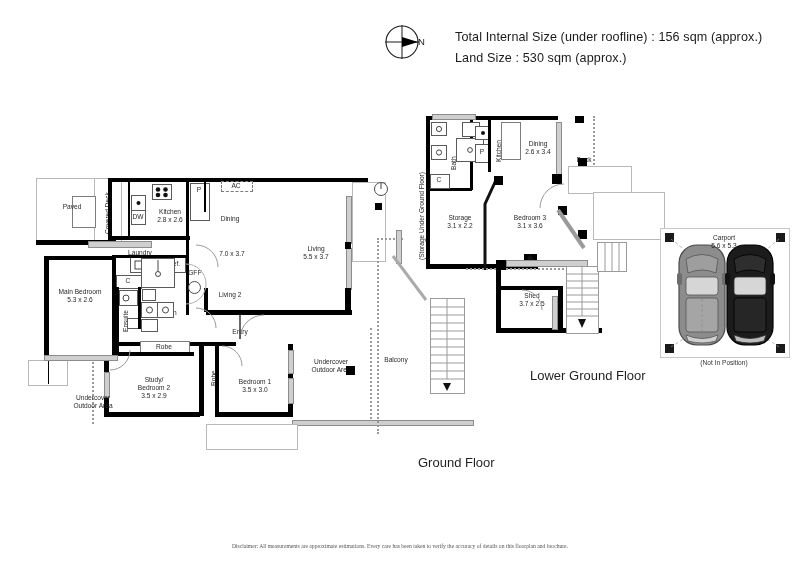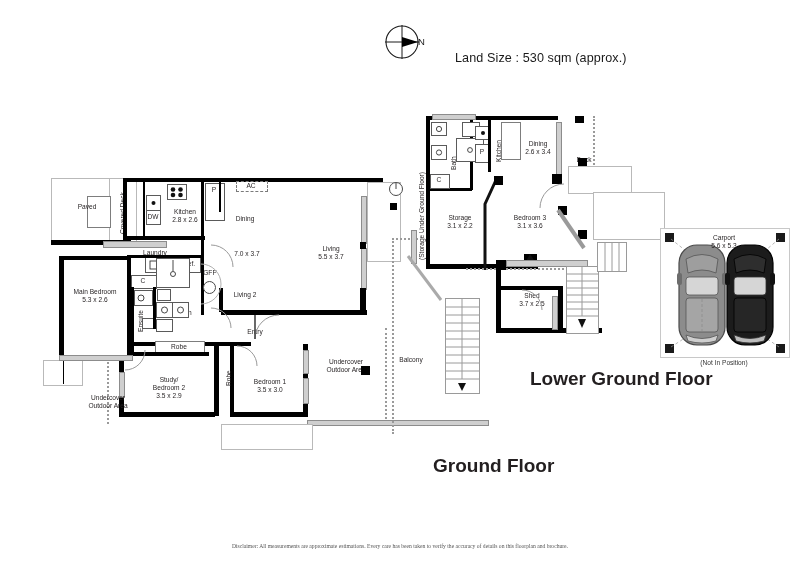--- a/index.html
+++ b/index.html
@@ -23,21 +23,21 @@
   .room{border:1px solid #b9b9b9;background:#fff;}
   .glass{background:#cfcfcf;border:1px solid #8c8c8c;}
   .glassv{background:#cfcfcf;border:1px solid #8c8c8c;}
   .fixt{border:1px solid #5a5a5a;background:#fff;}
   .fixt2{border:1px solid #7d7d7d;background:#fff;}
   .dashbox{border:1px dashed #7a7a7a;}
   .dotline-v{border-left:2px dotted #9a9a9a;}
   .dotline-h{border-top:2px dotted #9a9a9a;}
   .lbl{font-size:6.6px;color:#231f20;line-height:1.22;text-align:center;white-space:pre;}
   .lbl-rot{font-size:6.6px;color:#231f20;white-space:nowrap;transform:rotate(-90deg);transform-origin:left top;}
-  .floorlabel{font-size:19px;color:#231f20;white-space:nowrap;font-weight:bold;}
+  .floorlabel{font-size:13px;color:#231f20;white-space:nowrap;}
   .blk{background:#000;}
   .circ{border:1px solid #4a4a4a;border-radius:50%;background:#fff;}
   svg{display:block;overflow:visible;}
 
   
   .stair{background:#fff;border:1px solid #9a9a9a;}
 
   
   #carport-box{left:660px;top:228px;width:128px;height:128px;border:1px solid #c8c8c8;background:#fff;}
   .cpost{position:absolute;width:9px;height:9px;background:#1a1a1a;}
@@ -56,23 +56,24 @@
   <div class="abs" id="compass">
     <svg width="36" height="36" viewBox="0 0 36 36">
       <circle cx="18" cy="18" r="16" fill="#fff" stroke="#1a1a1a" stroke-width="1.1"></circle>
       <line x1="18" y1="1" x2="18" y2="35" stroke="#1a1a1a" stroke-width="1"></line>
       <line x1="1" y1="18" x2="35" y2="18" stroke="#1a1a1a" stroke-width="1"></line>
       <polygon points="18,13 34,18 18,23" fill="#000"></polygon>
     </svg>
   </div>
   <div class="abs" id="compass-n">N</div>
 
+  <div class="abs hdr-line" id="hdr1">Total Internal Size (under roofline) :   156 sqm (approx.)</div>
   <div class="abs hdr-line" id="hdr2">Land Size : 530 sqm (approx.)</div>
 
-  <div class="abs" style="left:15px;top:0;width:470px;height:470px;">
+  <div class="abs" style="left:0;top:0;width:470px;height:470px;">
 
     <div class="abs room" style="left:36px;top:178px;width:72px;height:63px;"></div>
     <div class="abs room" style="left:94px;top:178px;width:26px;height:63px;"></div>
     <div class="abs fixt2" style="left:72px;top:196px;width:22px;height:30px;"></div>
     <div class="abs lbl" style="left:44px;top:203px;width:56px;">Paved</div>
     <div class="abs lbl-rot" style="left:104px;top:234px;">Covered Deck</div>
 
     <div class="abs wall" style="left:108px;top:178px;width:260px;height:4px;"></div>
     <div class="abs wall" style="left:108px;top:178px;width:4px;height:62px;"></div>
 

